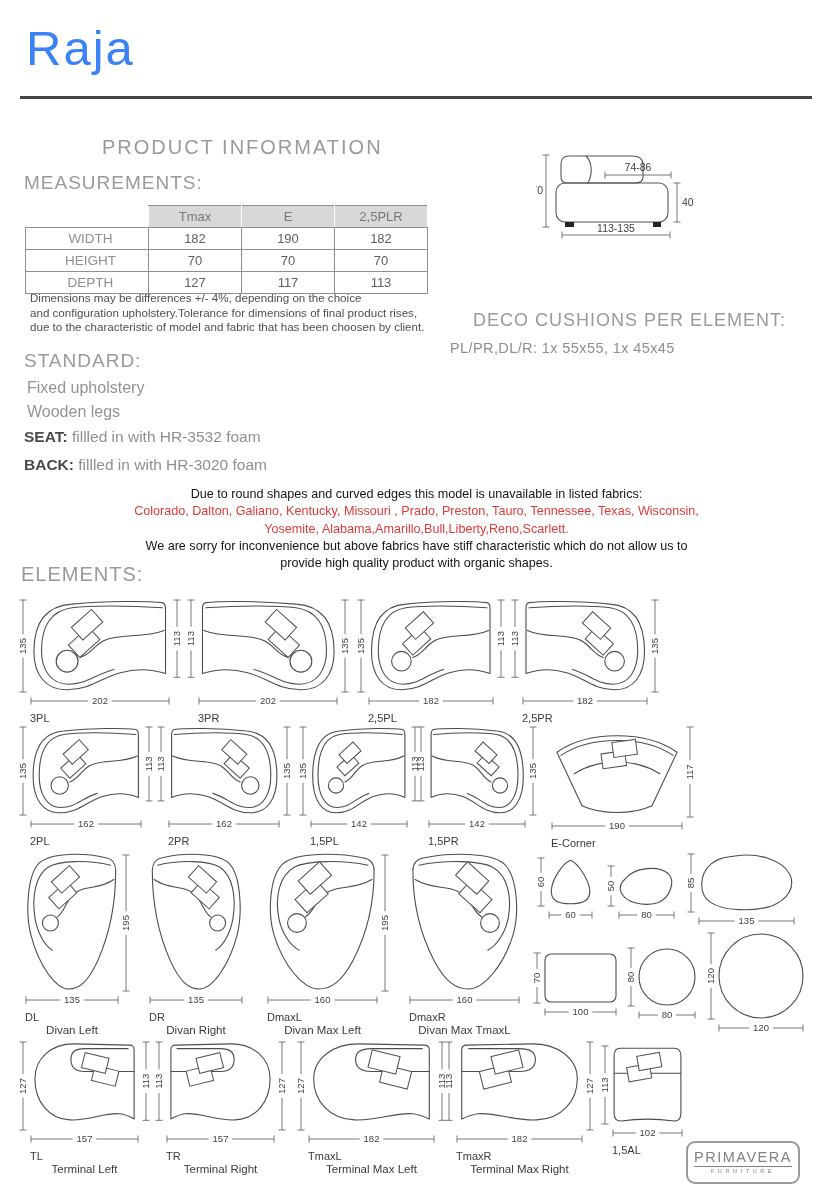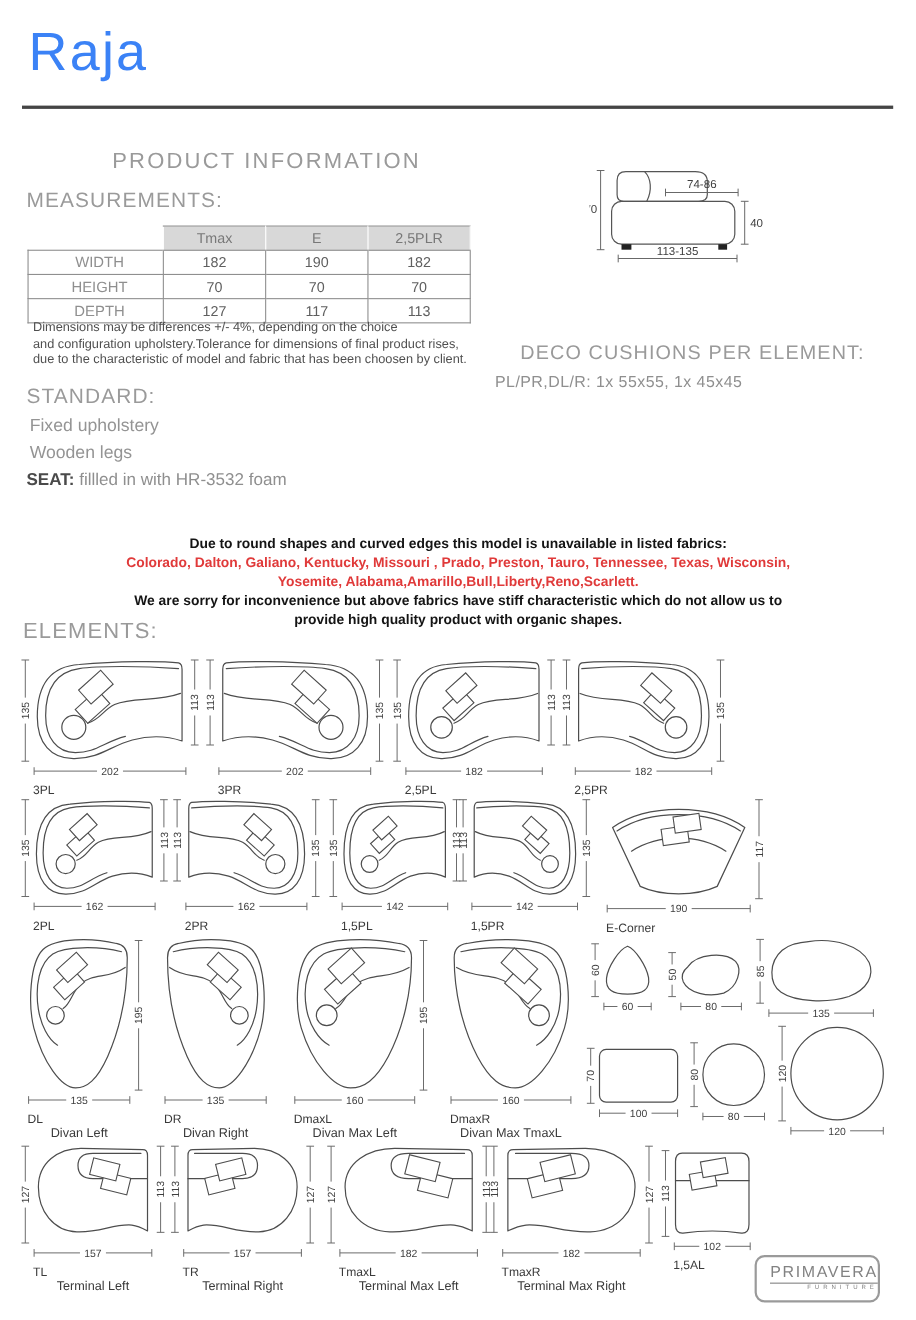--- a/index.html
+++ b/index.html
@@ -19,29 +19,29 @@
   table.meas th{background:#d8d8d8;color:#787878;font-weight:normal;width:92px;border-right:1px solid #fdfdfd;border-left:1px solid #fdfdfd;}
   table.meas th.blank{background:none;border:none;width:115px;}
   table.meas td.rl{color:#8f8f8f;text-align:center;padding-left:7px;width:115px;font-size:13.5px;}
   table.meas td.rv{color:#5f5f5f;text-align:center;width:92px;}
   .note{left:30px;top:291px;font-size:11.6px;color:#4f4f4f;line-height:14.5px;}
   .std-item{left:27px;font-size:16px;color:#949494;}
   .std-line{left:24px;font-size:15.5px;}
   .std-line .lbl{font-weight:bold;color:#4a4a4a;}
   .std-line .val{color:#8f8f8f;white-space:pre;}
   .deco-txt{left:450px;top:340px;font-size:14.5px;color:#8f8f8f;letter-spacing:.4px;}
-  .warn{left:0;top:486px;width:833px;text-align:center;font-weight:bold;font-size:12.6px;
+  .warn{left:0;top:486px;width:833px;text-align:center;font-weight:normal;font-size:12.6px;
         line-height:17.3px;color:#141414;}
   .el-card{position:absolute;}
   .el-code{margin-top:-2px;text-align:left;font-size:11px;color:#3a3a3a;white-space:nowrap;}
   .el-name{text-align:center;font-size:11.5px;color:#3a3a3a;white-space:nowrap;margin-top:1px;}
   .dt{font-size:9.5px;fill:#3f3f3f;}
   .sv-t{font-size:10.5px;fill:#3f3f3f;}
   .logo{left:686px;top:1141px;width:114px;height:43px;border:2px solid #9a9a9a;border-radius:9px;
-        text-align:right;box-sizing:border-box;}
+        text-align:center;box-sizing:border-box;}
   .logo-brand{display:inline-block;margin-top:6px;font-size:14.5px;letter-spacing:1.5px;color:#828282;
         border-bottom:1.5px solid #828282;padding-bottom:1px;}
   .logo-sub{font-size:5.5px;letter-spacing:3.6px;color:#828282;margin-top:1px;}
 </style>
 </head>
 <body>
 
 <div id="page">
 
   <div class="abs title">Raja</div>
@@ -107,20 +107,23 @@
 
   <div class="abs h2 deco-h">DECO CUSHIONS PER ELEMENT:</div>
   <div class="abs deco-txt">PL/PR,DL/R: 1x 55x55, 1x 45x45</div>
 
   <div class="abs h2 std-h">STANDARD:</div>
   <div class="abs std-item" style="top:379px;">Fixed upholstery</div>
   <div class="abs std-item" style="top:403px;">Wooden legs</div>
   <div class="abs std-line" style="top:428px;">
     <span class="lbl">SEAT:</span><span class="val"> fillled in with HR-3532 foam</span>
   </div>
+  <div class="abs std-line" style="top:456px;">
+    <span class="lbl">BACK:</span><span class="val"> fillled in with HR-3020 foam</span>
+  </div>
 
   <div class="abs warn">
     <div>Due to round shapes and curved edges this model is unavailable in listed fabrics:</div>
     <div class="fab" style="color: rgb(224, 58, 58);">Colorado, Dalton, Galiano, Kentucky, Missouri , Prado, Preston, Tauro, Tennessee, Texas, Wisconsin,</div>
     <div class="fab" style="color: rgb(224, 58, 58);">Yosemite, Alabama,Amarillo,Bull,Liberty,Reno,Scarlett.</div>
     <div>We are sorry for inconvenience but above fabrics have stiff characteristic which do not allow us to</div>
     <div>provide high quality product with organic shapes.</div>
   </div>
 
   <div class="abs h2 el-h">ELEMENTS:</div>

